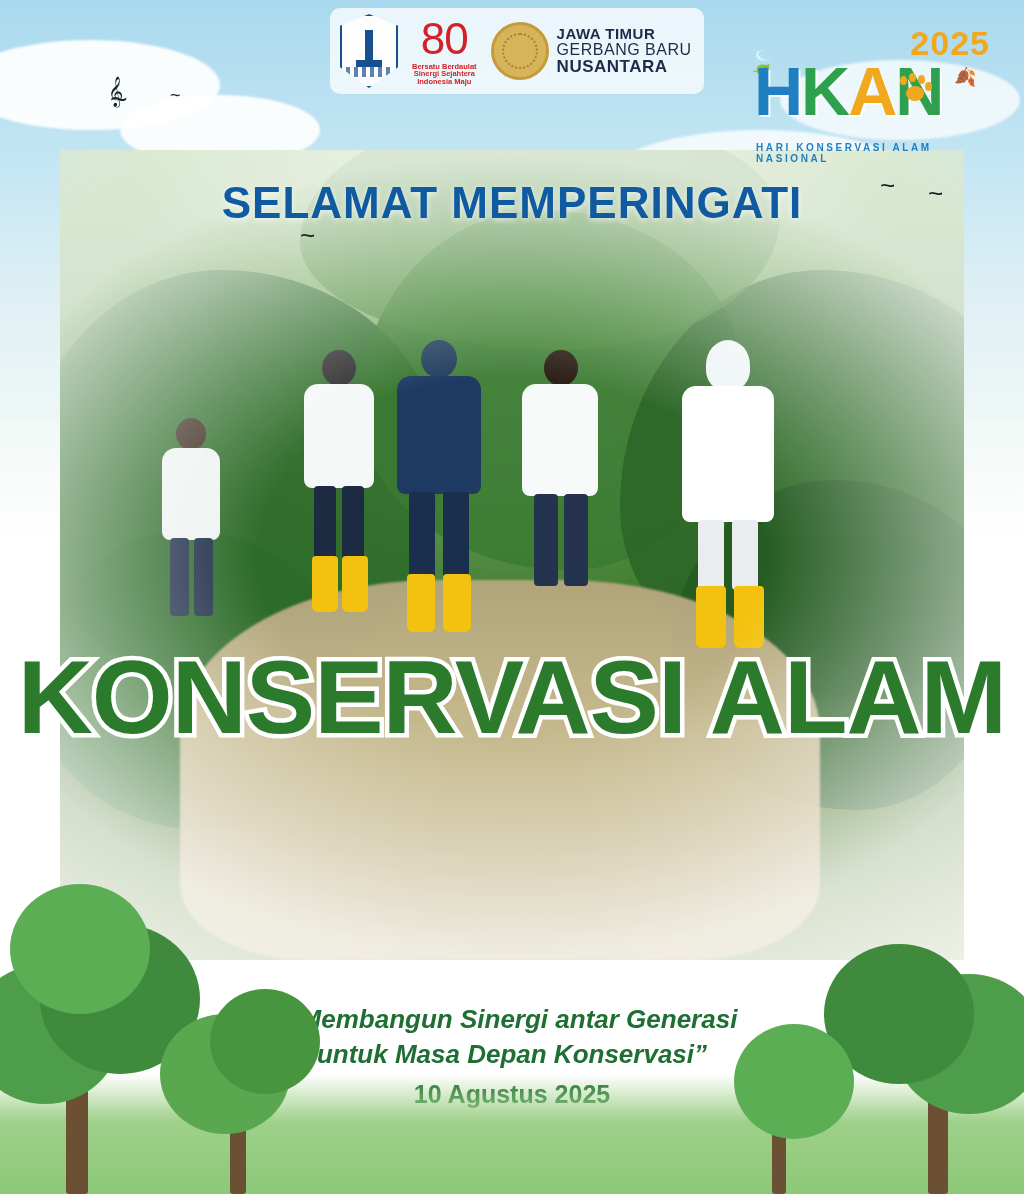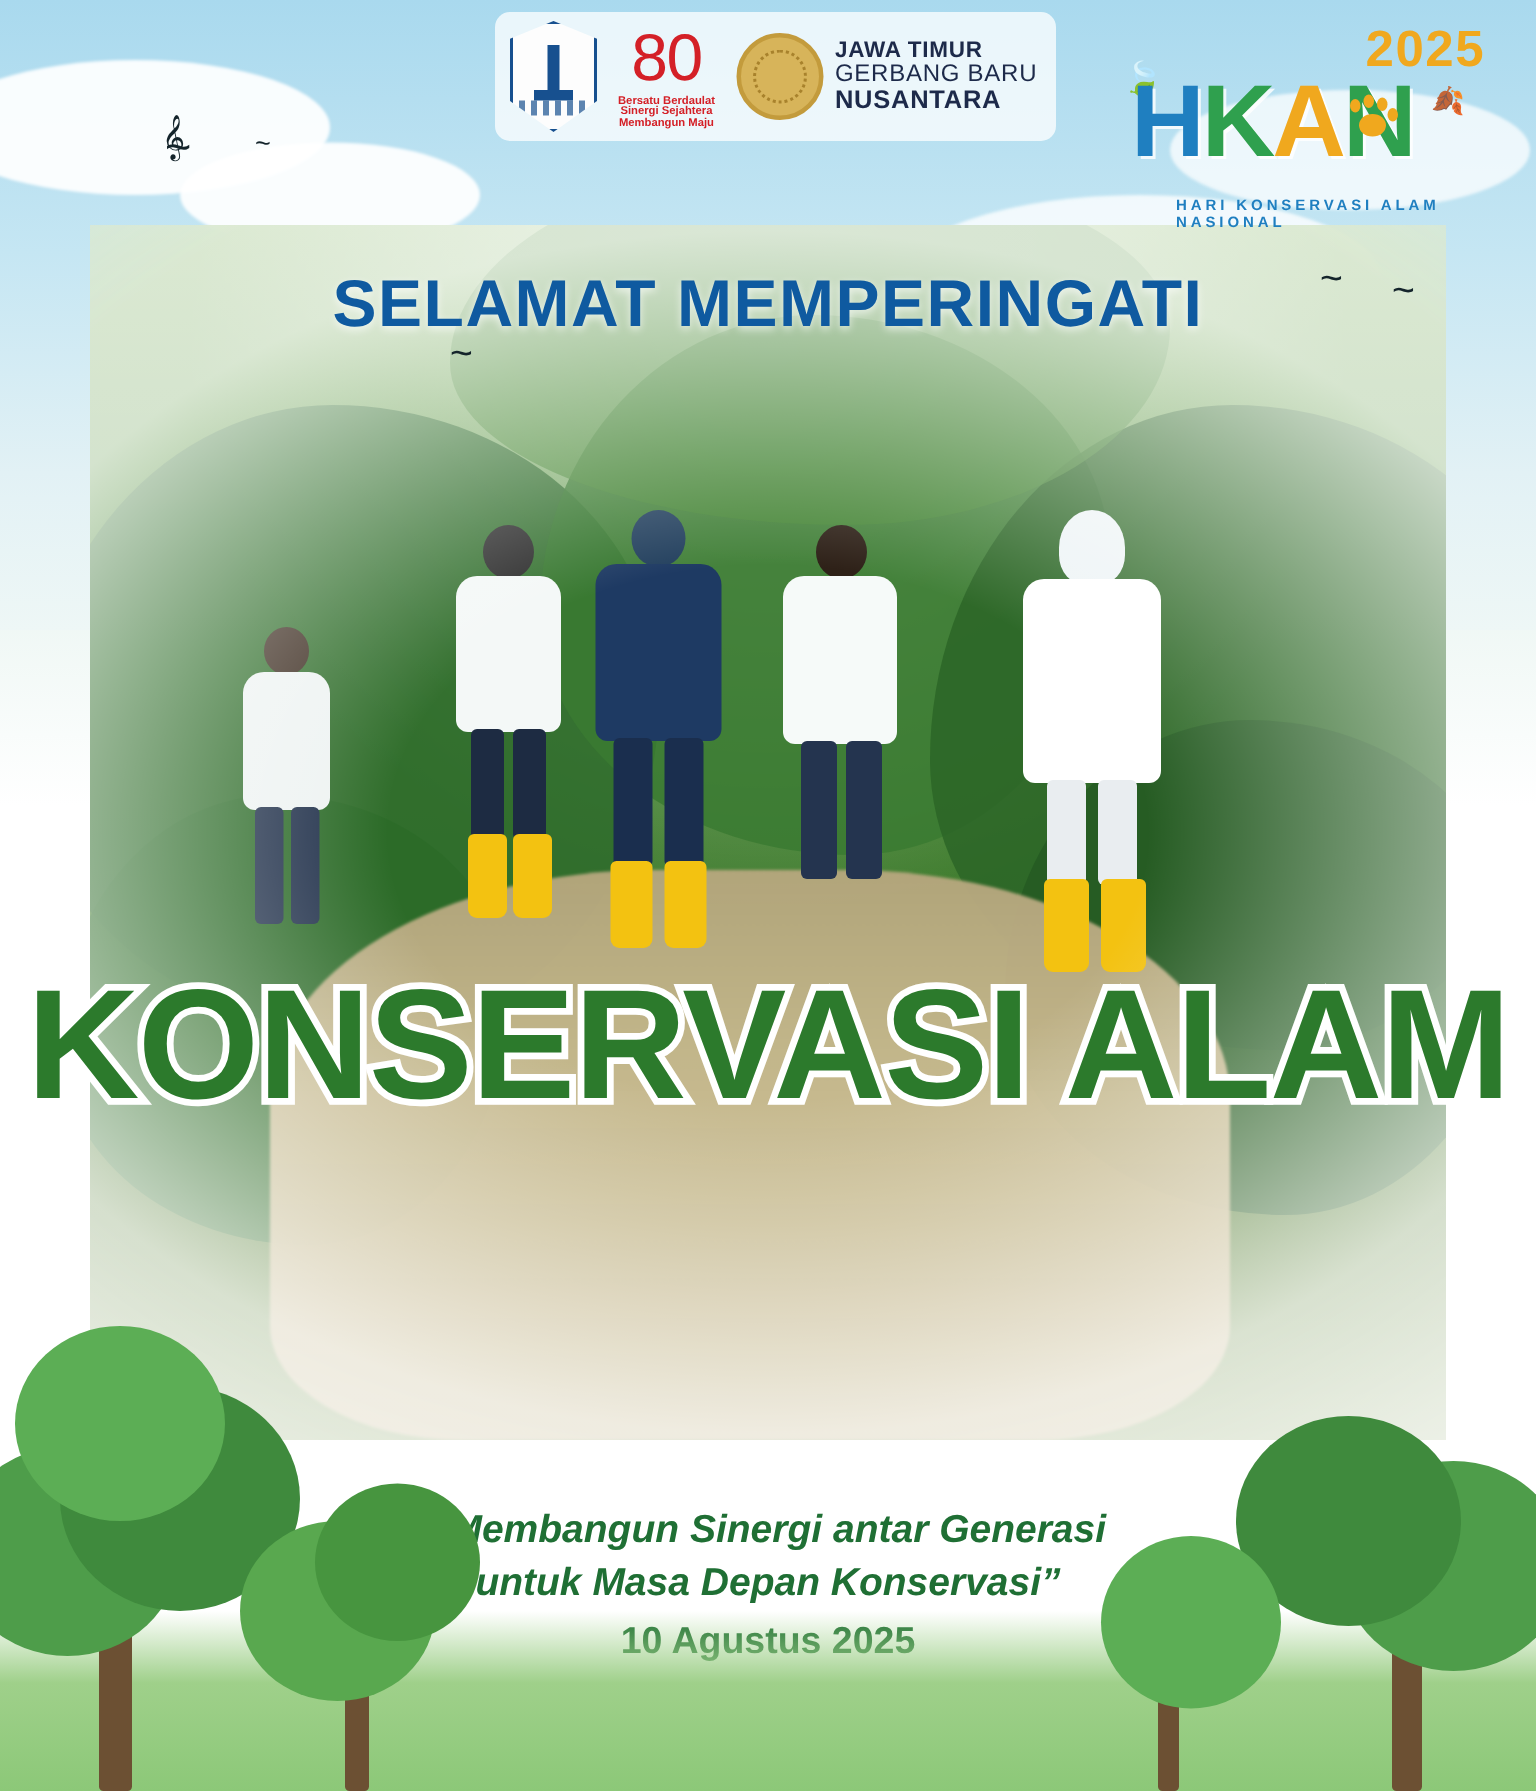--- a/index.html
+++ b/index.html
@@ -143,40 +143,40 @@
     content:""; position:absolute; left:8px; top:8px; right:8px; bottom:8px;
     border-radius:50%; border:2px dotted #a8822c;
   }
   .logo-jt .txt { line-height: 1.05; }
   .logo-jt .txt .l1 { font-size: 15px; font-weight: 700; color:#1d2a4a; letter-spacing:.5px;}
   .logo-jt .txt .l2 { font-size: 16px; font-weight: 400; color:#1d2a4a; letter-spacing:.5px;}
   .logo-jt .txt .l3 { font-size: 17px; font-weight: 800; color:#1d2a4a; letter-spacing:.5px;}
 
   
   .hkan {
-    position:absolute; right: 26px; top: 14px;
+    position:absolute; right: 26px; top: 24px;
     width: 250px; height: 150px;
   }
   .hkan .year {
     position:absolute; right: 8px; top: 0;
     font-size: 34px; font-weight: 800; color: #f0a81e;
     letter-spacing: 1px;
   }
   .hkan .word {
     position:absolute; left: 6px; top: 28px;
     font-size: 68px; font-weight: 800; letter-spacing: -2px;
     color: #1f7fc0;
     text-shadow: 2px 2px 0 rgba(255,255,255,.8);
   }
   .hkan .word .k { color: #2fa04e; }
   .hkan .word .a { color: #f0a81e; }
   .hkan .word .n { color: #2fa04e; }
   .hkan .tagline {
     position:absolute; left: 8px; top: 118px;
-    font-size: 10px; font-weight: 700; letter-spacing: 2.6px; color:#1f7fc0;margin-left:28px;
+    font-size: 10px; font-weight: 700; letter-spacing: 2.6px; color:#1f7fc0;
   }
   .hkan .paw {
     position:absolute; left: 150px; top: 52px; width: 34px; height: 30px;
   }
   .hkan .paw .pad { position:absolute; background:#f0a81e; border-radius:50%; }
   .hkan .leafy { position:absolute; color:#2fa04e; font-size: 22px; }
 
   
   .selamat {
     position: absolute;
@@ -319,21 +319,21 @@
     <div class="logo-jatim">
       <div class="tugu"></div>
       <div class="wave"></div>
     </div>
 
     <div class="logo-80">
       <div class="num">80</div>
       <div class="sub">
         <div>Bersatu Berdaulat</div>
         <div>Sinergi Sejahtera</div>
-        <div>Membangun Maju</div>
+        <div>Indonesia Maju</div>
       </div>
     </div>
 
     <div class="logo-jt">
       <div class="seal"></div>
       <div class="txt">
         <div class="l1">JAWA TIMUR</div>
         <div class="l2">GERBANG BARU</div>
         <div class="l3">NUSANTARA</div>
       </div>

